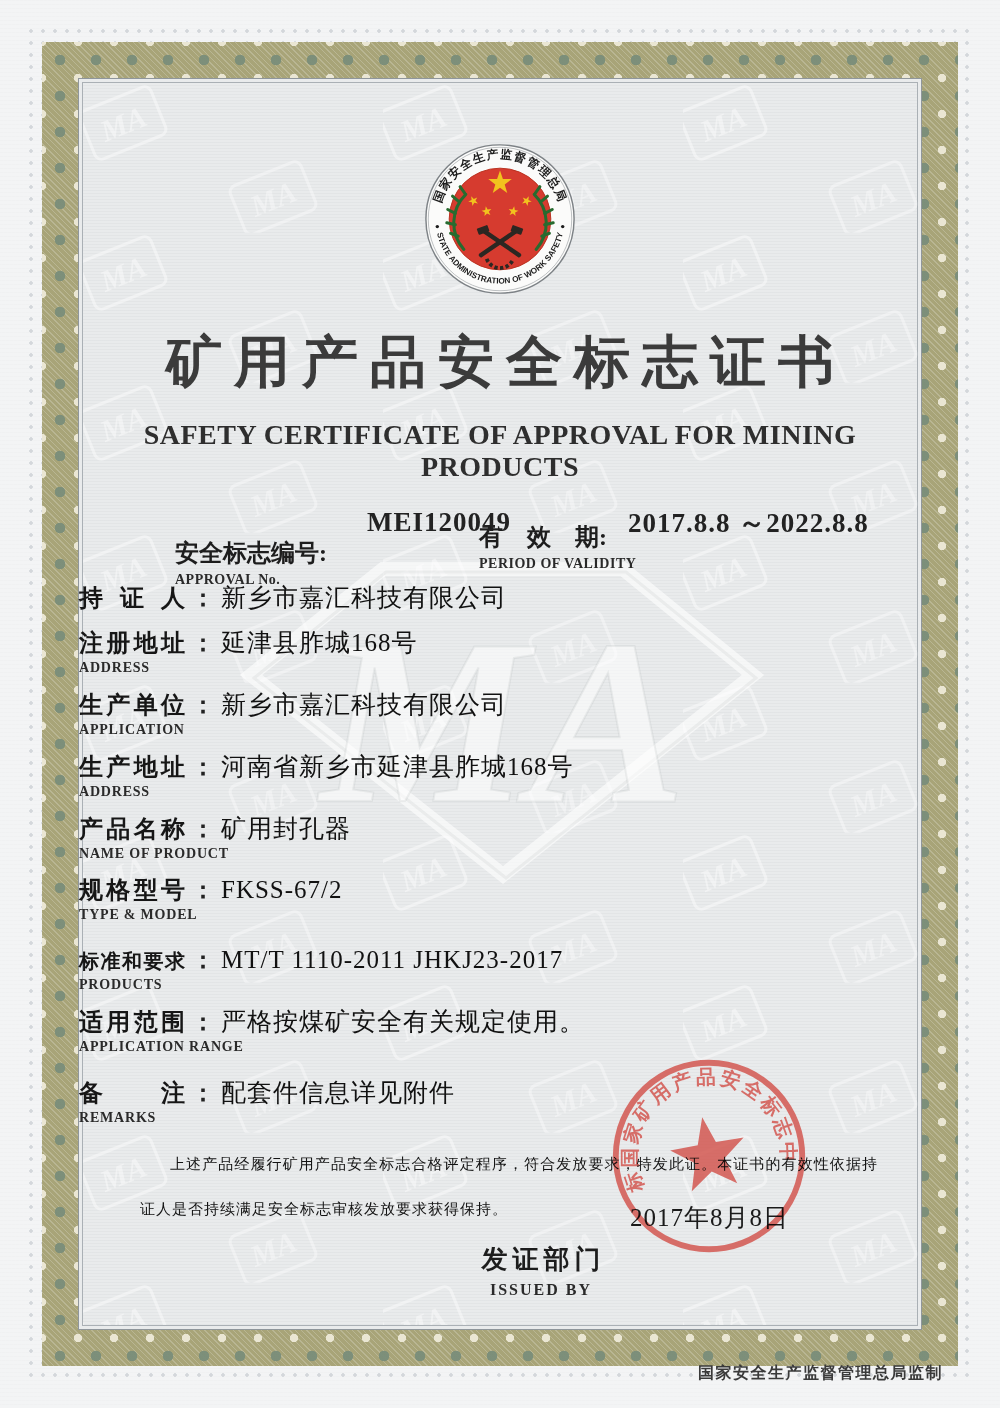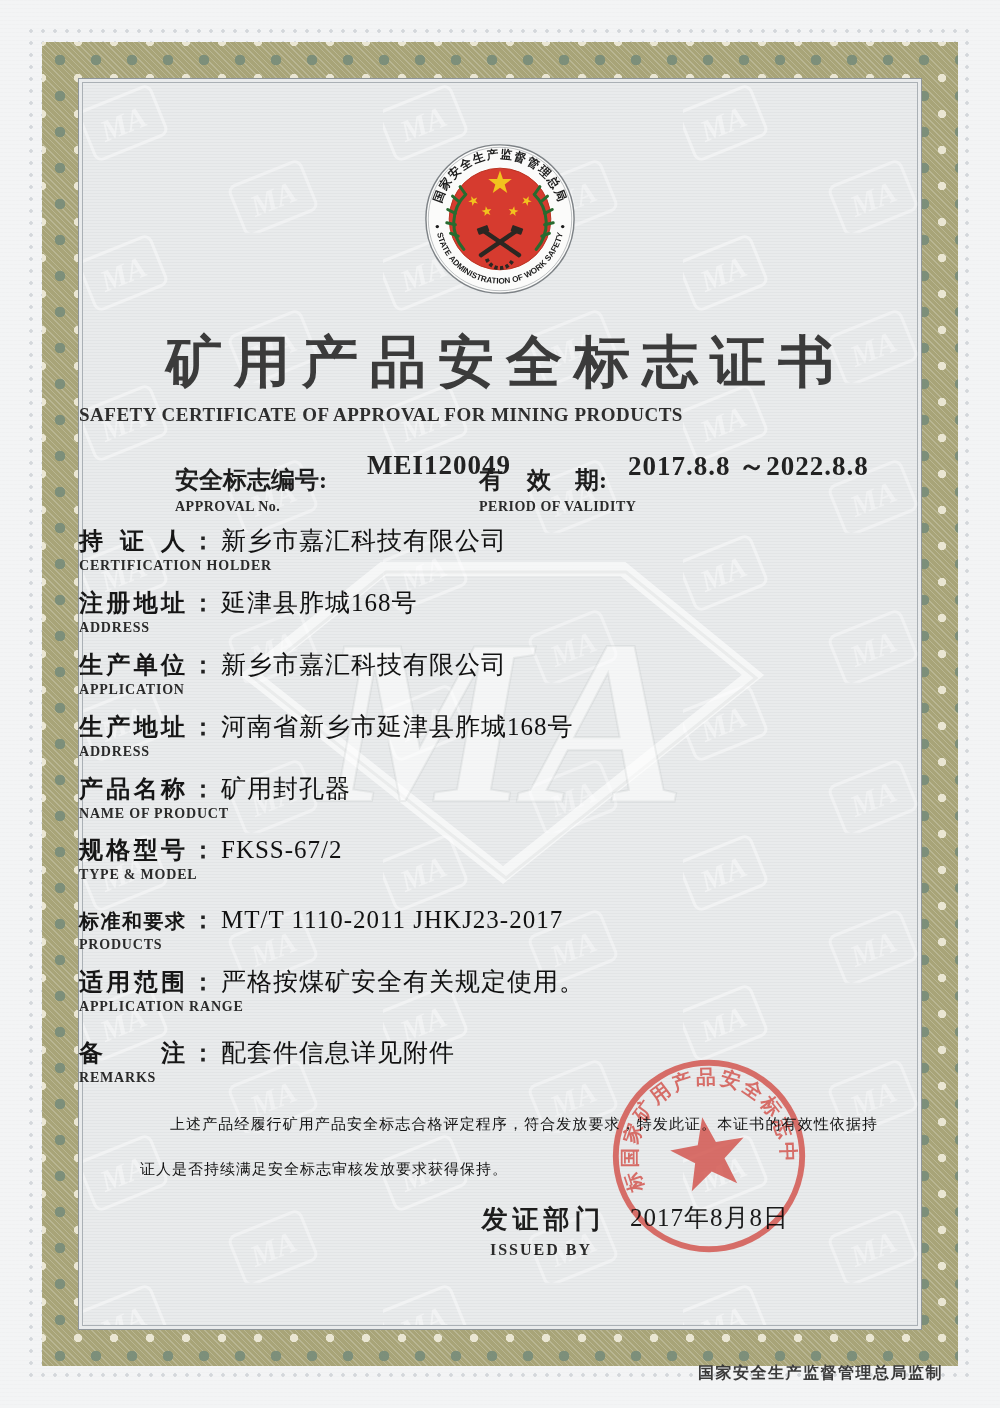--- a/index.html
+++ b/index.html
@@ -32,27 +32,27 @@
            box-shadow:inset 0 0 0 3px #e9ebec, inset 0 0 0 4px #aab0b5; }
 
   .wm-layer { position:absolute; inset:4px; z-index:0; pointer-events:none; }
 
   .content { position:absolute; inset:0; z-index:2; }
 
   .emblem-wrap { margin-top:64px; text-align:center; }
 
   .title-zh { margin-top:26px; text-align:center; font-size:56px; font-weight:bold;
               letter-spacing:12px; color:#3b3b3b; text-indent:12px; }
-  .title-en { margin-top:3px; font-size:19px; font-weight:bold;
+  .title-en { margin-top:18px; text-align:center; font-size:28px; font-weight:bold;
               letter-spacing:.5px; color:#2e2e2e; }
 
   .header-row { position:relative; margin-top:24px; height:66px; font-weight:bold; }
   .hdr-group .zh { font-size:24px; color:#1d1d1d; }
   .hdr-group .en { font-size:14px; margin-top:3px; letter-spacing:.5px; color:#2a2a2a; font-weight:bold; }
-  .approval-group { position:absolute; left:96px; top:14px; }
+  .approval-group { position:absolute; left:96px; top:30px; }
   .approval-value { position:absolute; left:288px; top:0; font-size:27px; letter-spacing:1px; }
   .validity-group { position:absolute; left:400px; top:14px; }
   .validity-value { position:absolute; left:549px; top:-2px; font-size:27px; letter-spacing:1px; }
 
   .fields { margin-top:8px; }
   .frow { margin-bottom:12px; }
   .frow.gap { margin-top:21px; }
   .frow-main { display:flex; align-items:baseline; }
   .zh-label { display:inline-block; width:106px; font-size:24px; font-weight:bold; color:#161616;
               text-align:justify; text-align-last:justify; }
@@ -166,21 +166,20 @@
         <div class="validity-value">2017.8.8 ～2022.8.8</div>
       </div>
 
       <div class="fields">
         <div class="frow">
           <div class="frow-main">
               <span class="zh-label">持证人</span>
               <span class="colon">：</span>
               <span class="fvalue">新乡市嘉汇科技有限公司</span>
             </div>
-          <div class="en-label">CERTIFICATION HOLDER</div>
         </div>
         <div class="frow">
           <div class="frow-main">
               <span class="zh-label">注册地址</span>
               <span class="colon">：</span>
               <span class="fvalue">延津县胙城168号</span>
             </div>
           <div class="en-label">ADDRESS</div>
         </div>
         <div class="frow">

